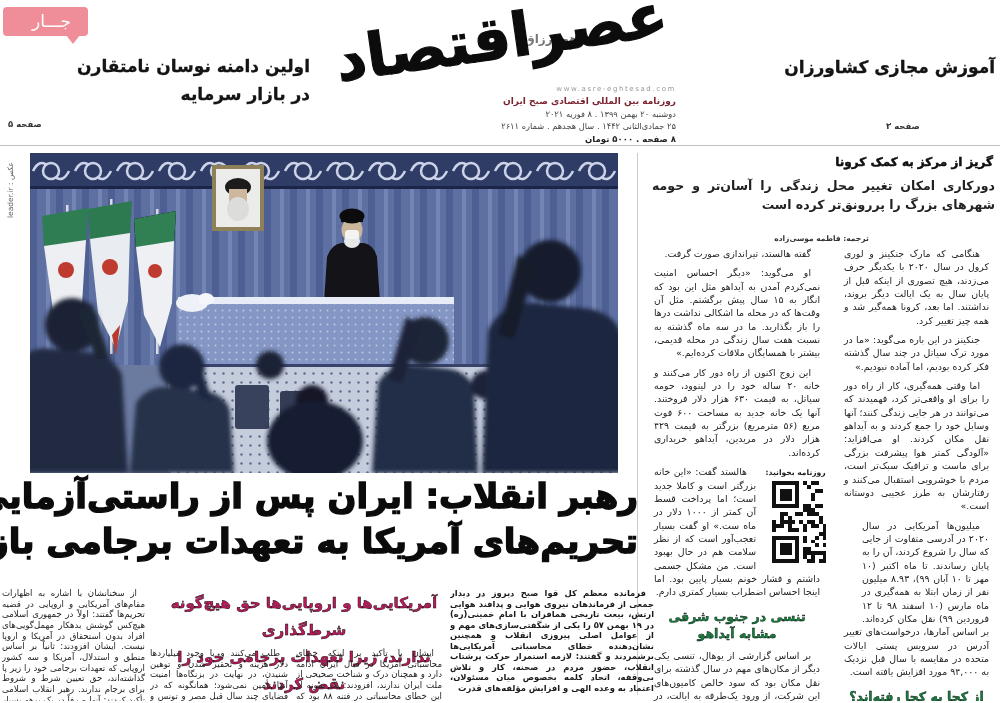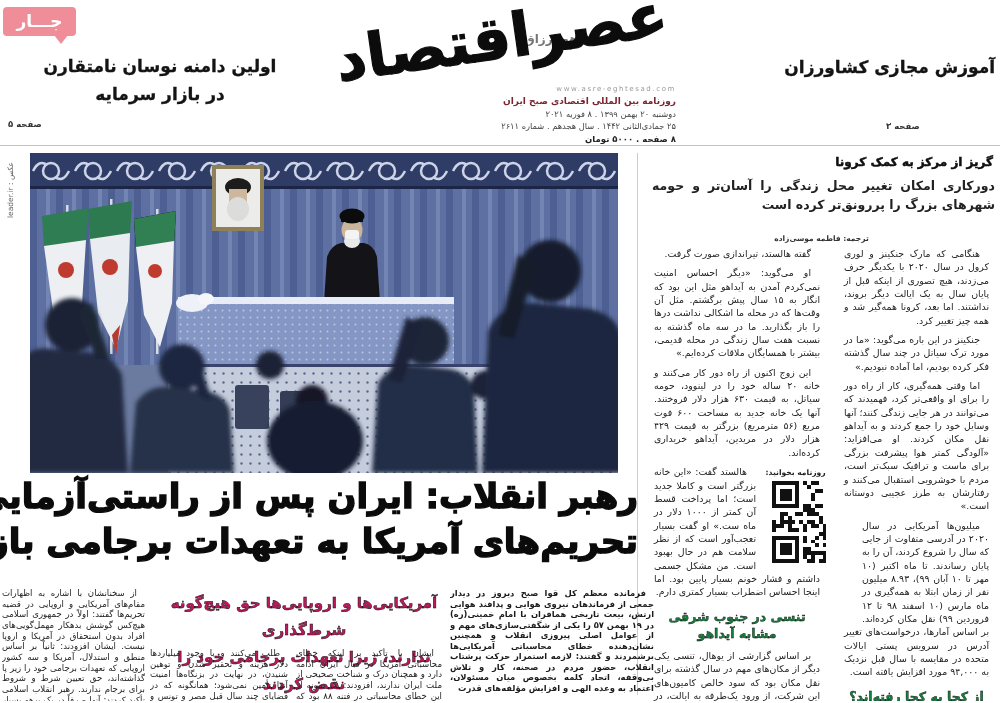--- a/index.html
+++ b/index.html
@@ -2,28 +2,28 @@
 <html lang="fa" dir="rtl"><head>
 <meta charset="utf-8">
 <style>
   html,body{margin:0;padding:0;background:#ffffff;}
   body{width:1000px;height:703px;overflow:hidden;position:relative;
        font-family:"DejaVu Sans",sans-serif;color:#1a1a1a;}
   .abs{position:absolute;}
 
   
   .logo-bubble{left:3px;top:7px;width:73px;height:29px;background:#ef8e99;
-     border-radius:4px;color:#fff;font-weight:bold;font-size:17px;line-height:29px;
-     text-align:center;direction:rtl;}
+     border-radius:4px;color:#fff;font-weight:normal;font-size:17px;line-height:29px;
+     text-align:center;direction:rtl;padding-left:12px;}
   .logo-bubble:after{content:"";position:absolute;right:8px;top:28px;width:0;height:0;
      border-left:7px solid transparent;border-right:7px solid transparent;
      border-top:9px solid #ef8e99;}
 
   .tl-story{left:10px;top:52px;width:300px;text-align:right;direction:rtl;}
-  .tl-story .t{font-size:17px;font-weight:bold;line-height:1.65;color:#141414;text-align:center;
+  .tl-story .t{font-size:17px;font-weight:bold;line-height:1.65;color:#141414;
      -webkit-text-stroke:.3px #141414;}
   .pageref{font-size:8.5px;font-weight:bold;color:#333;direction:rtl;}
   .tl-ref{left:8px;top:119px;}
   .tr-ref{left:886px;top:121px;}
 
   .masthead-title{left:338px;top:2px;width:334px;height:120px;text-align:center;
      font-size:60px;font-weight:bold;color:#0c0c0c;direction:rtl;
      transform:rotate(-8deg);-webkit-text-stroke:1.2px #0c0c0c;white-space:nowrap;}
   .bismillah{left:524px;top:32px;font-size:12px;color:#777;direction:rtl;font-weight:bold;}
   .mast-info{left:500px;top:84px;width:176px;text-align:right;direction:rtl;line-height:1.5;}

